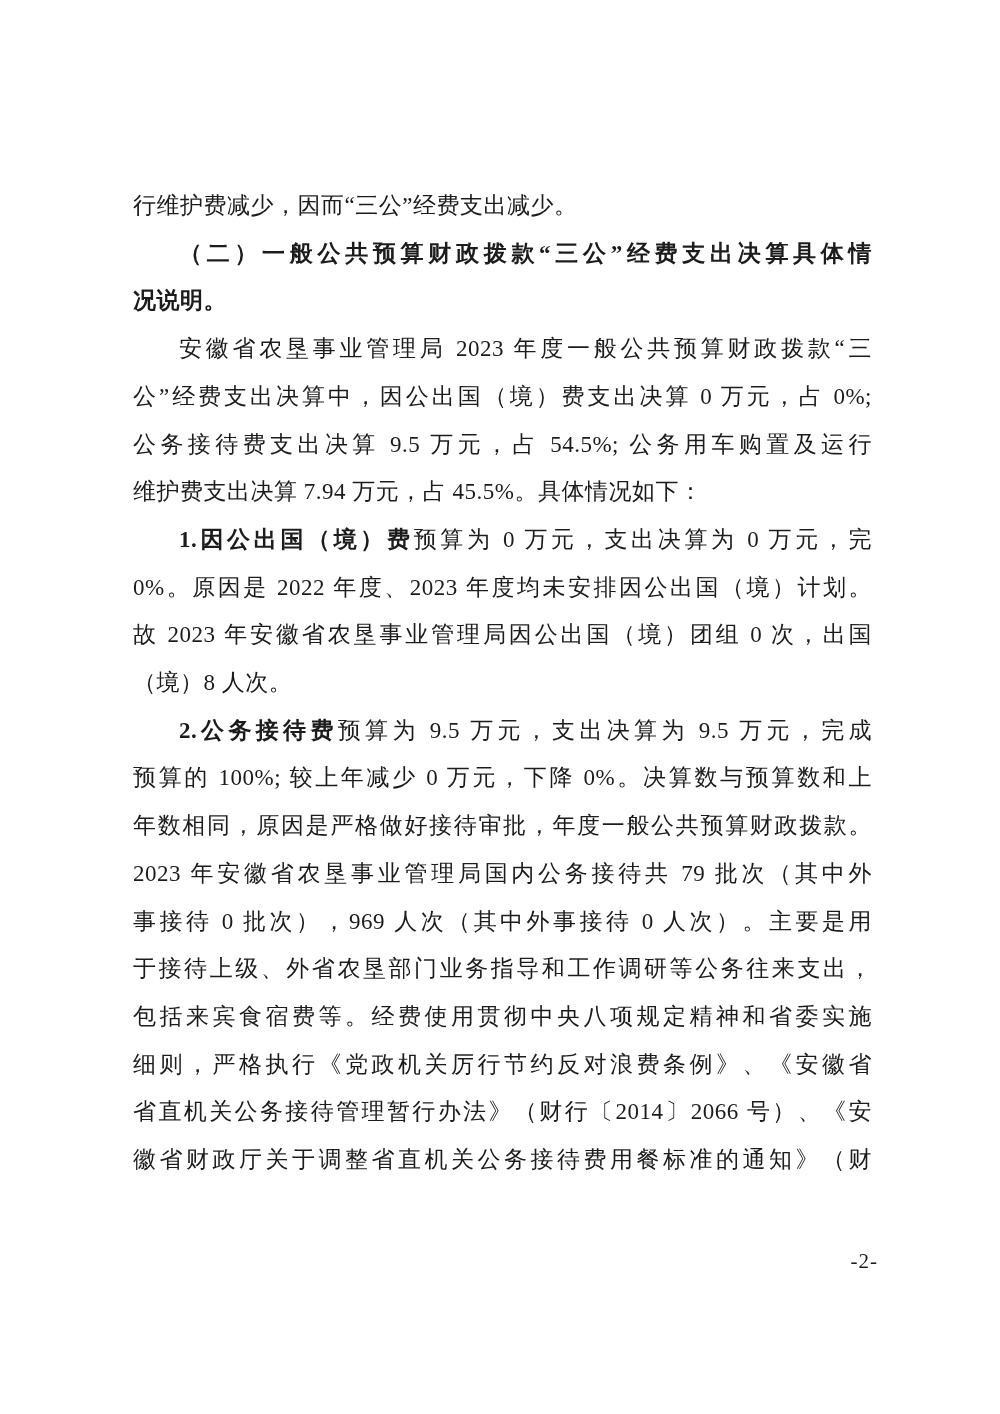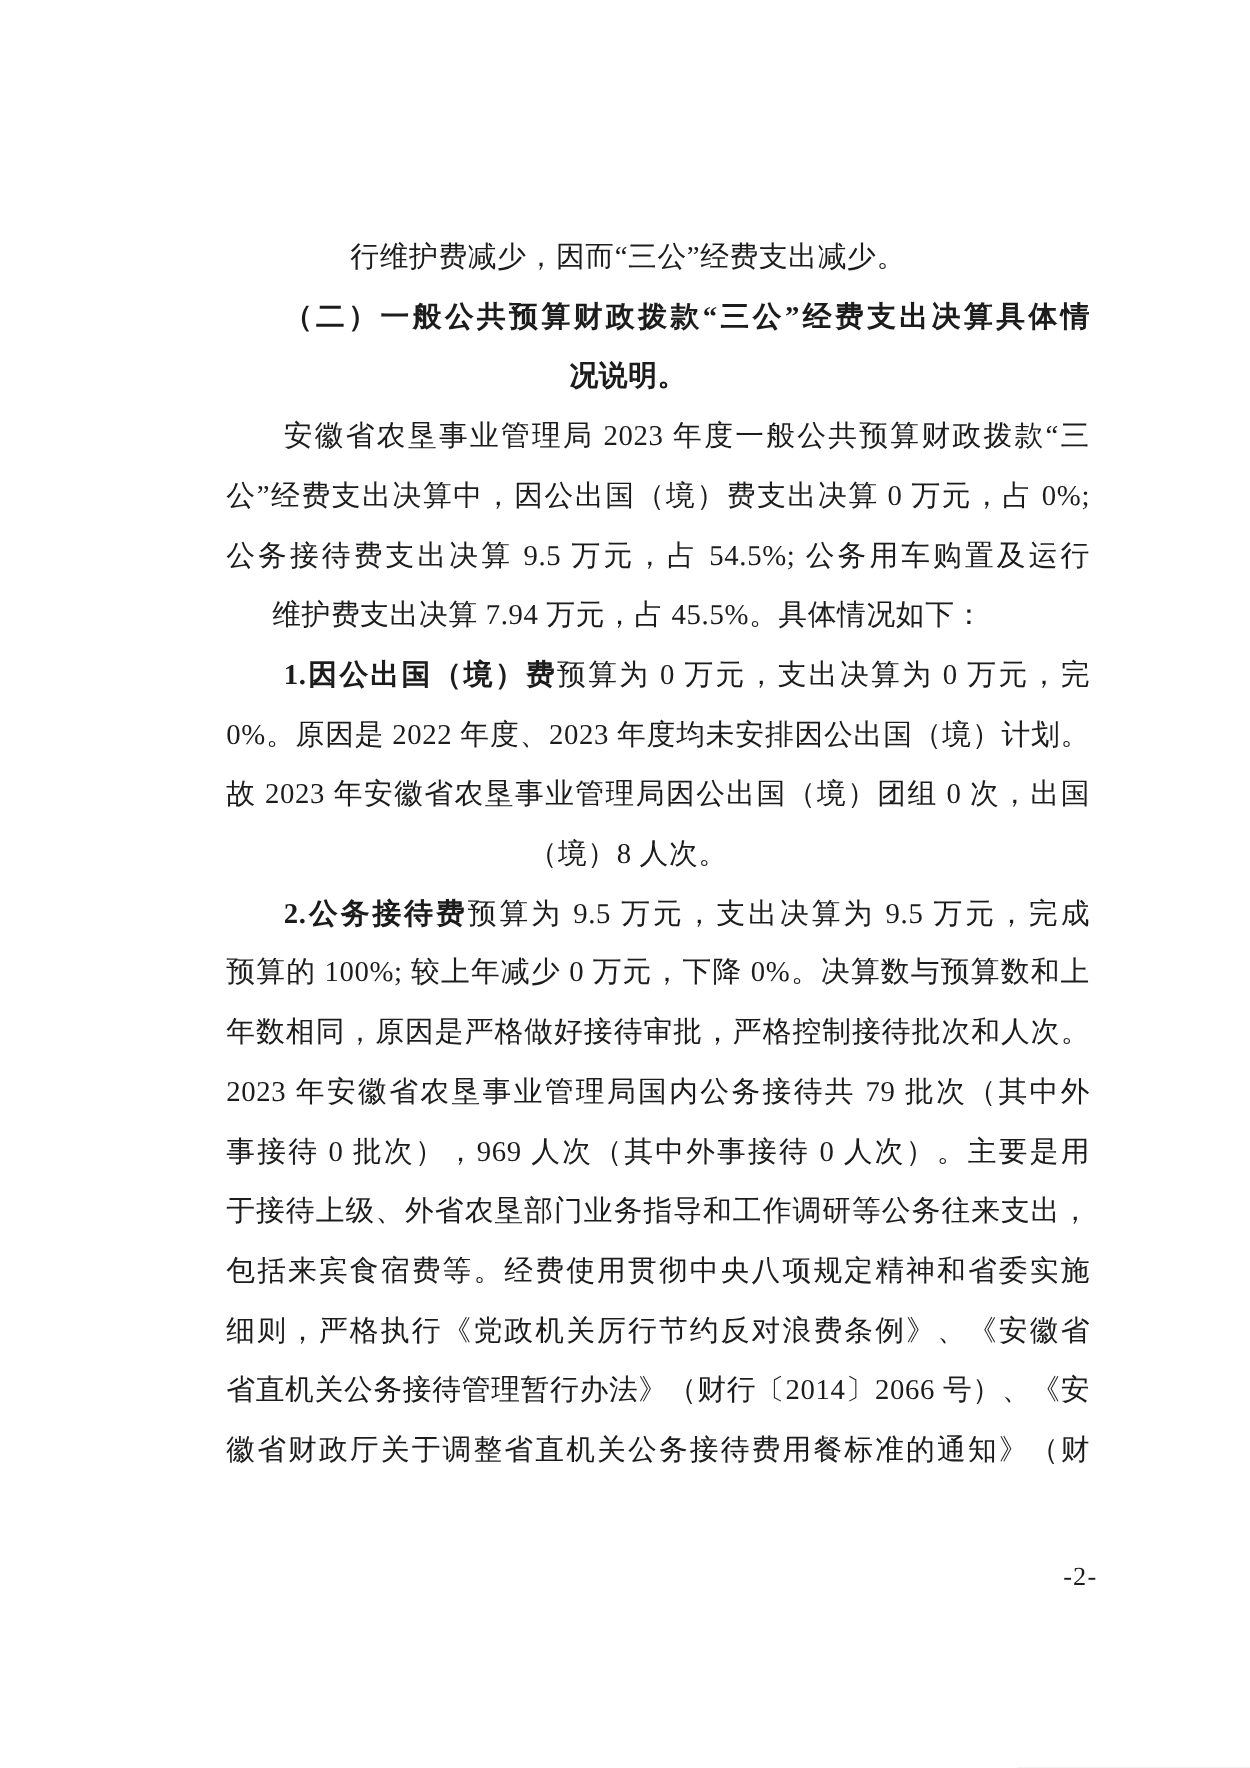--- a/index.html
+++ b/index.html
@@ -20,28 +20,27 @@
   .content {
     position: absolute;
     left: 133px;
     top: 182px;
     width: 739px;
   }
   .line {
     font-size: 23px;
     line-height: 47.7px;
     white-space: nowrap;
-    text-align: center;
+    text-align: left;
     letter-spacing: 0.5px;
   }
   .line.fill {
     white-space: normal;
     text-align: justify;
     text-align-last: justify;
-    margin-left: 48px;
   }
   .line.indent {
     text-indent: 2em;
   }
   .seg.bold {
     font-weight: bold;
   }
   .page-number {
     position: absolute;
     top: 1246px;
@@ -63,21 +62,21 @@
       <div class="line indent fill"><span class="seg">安徽省农垦事业管理局 2023 年度一般公共预算财政拨款“三</span></div>
       <div class="line fill"><span class="seg">公”经费支出决算中，因公出国（境）费支出决算 0 万元，占 0%;</span></div>
       <div class="line fill"><span class="seg">公务接待费支出决算 9.5 万元，占 54.5%; 公务用车购置及运行</span></div>
       <div class="line"><span class="seg">维护费支出决算 7.94 万元，占 45.5%。具体情况如下：</span></div>
       <div class="line indent fill"><span class="seg bold">1.因公出国（境）费</span><span class="seg">预算为 0 万元，支出决算为 0 万元，完</span></div>
       <div class="line fill"><span class="seg">0%。原因是 2022 年度、2023 年度均未安排因公出国（境）计划。</span></div>
       <div class="line fill"><span class="seg">故 2023 年安徽省农垦事业管理局因公出国（境）团组 0 次，出国</span></div>
       <div class="line"><span class="seg">（境）8 人次。</span></div>
       <div class="line indent fill"><span class="seg bold">2.公务接待费</span><span class="seg">预算为 9.5 万元，支出决算为 9.5 万元，完成</span></div>
       <div class="line fill"><span class="seg">预算的 100%; 较上年减少 0 万元，下降 0%。决算数与预算数和上</span></div>
-      <div class="line fill"><span class="seg">年数相同，原因是严格做好接待审批，严格控制接待批次和人次。</span></div>
+      <div class="line fill"><span class="seg">年数相同，原因是严格做好接待审批，年度一般公共预算财政拨款。</span></div>
       <div class="line fill"><span class="seg">2023 年安徽省农垦事业管理局国内公务接待共 79 批次（其中外</span></div>
       <div class="line fill"><span class="seg">事接待 0 批次），969 人次（其中外事接待 0 人次）。主要是用</span></div>
       <div class="line fill"><span class="seg">于接待上级、外省农垦部门业务指导和工作调研等公务往来支出，</span></div>
       <div class="line fill"><span class="seg">包括来宾食宿费等。经费使用贯彻中央八项规定精神和省委实施</span></div>
       <div class="line fill"><span class="seg">细则，严格执行《党政机关厉行节约反对浪费条例》、《安徽省</span></div>
       <div class="line fill"><span class="seg">省直机关公务接待管理暂行办法》（财行〔2014〕2066 号）、《安</span></div>
       <div class="line fill"><span class="seg">徽省财政厅关于调整省直机关公务接待费用餐标准的通知》（财</span></div>
     </div>
   <div class="page-number">-2-</div>
 </div>

